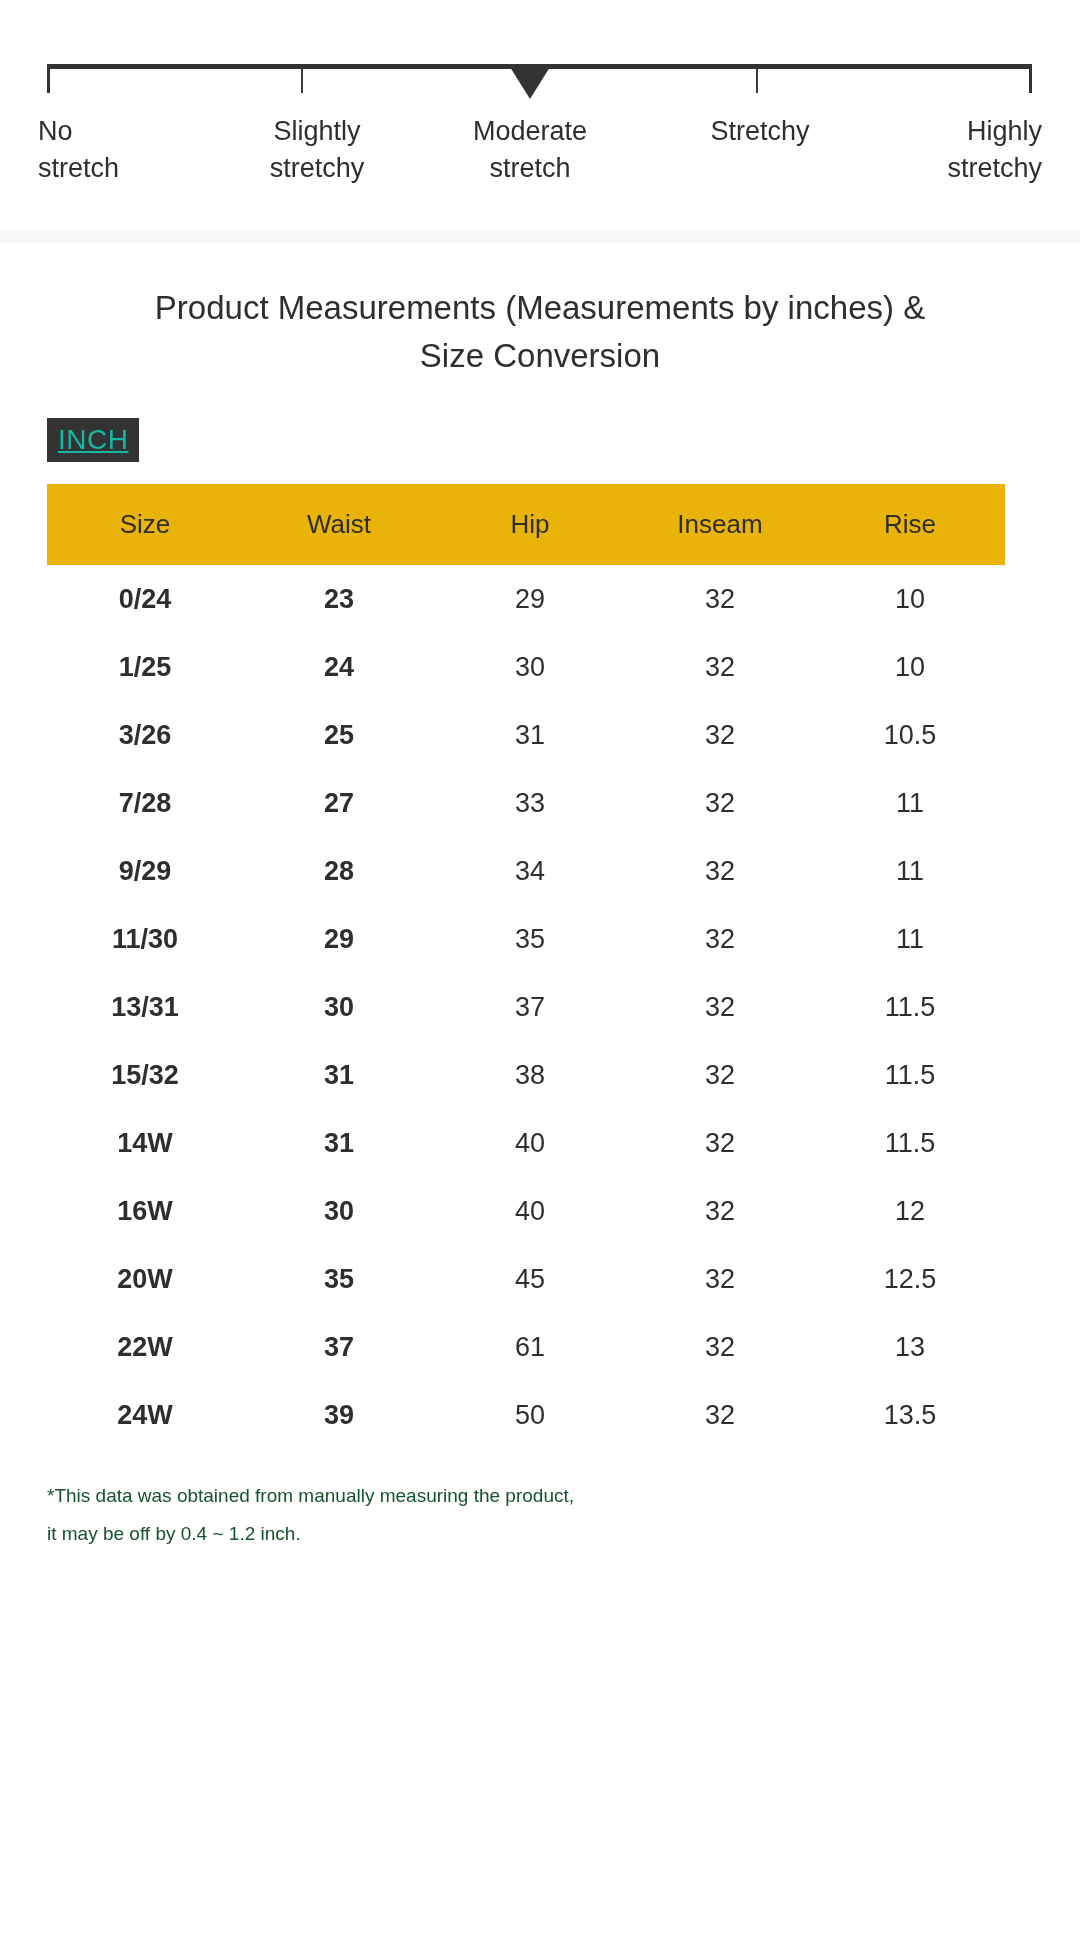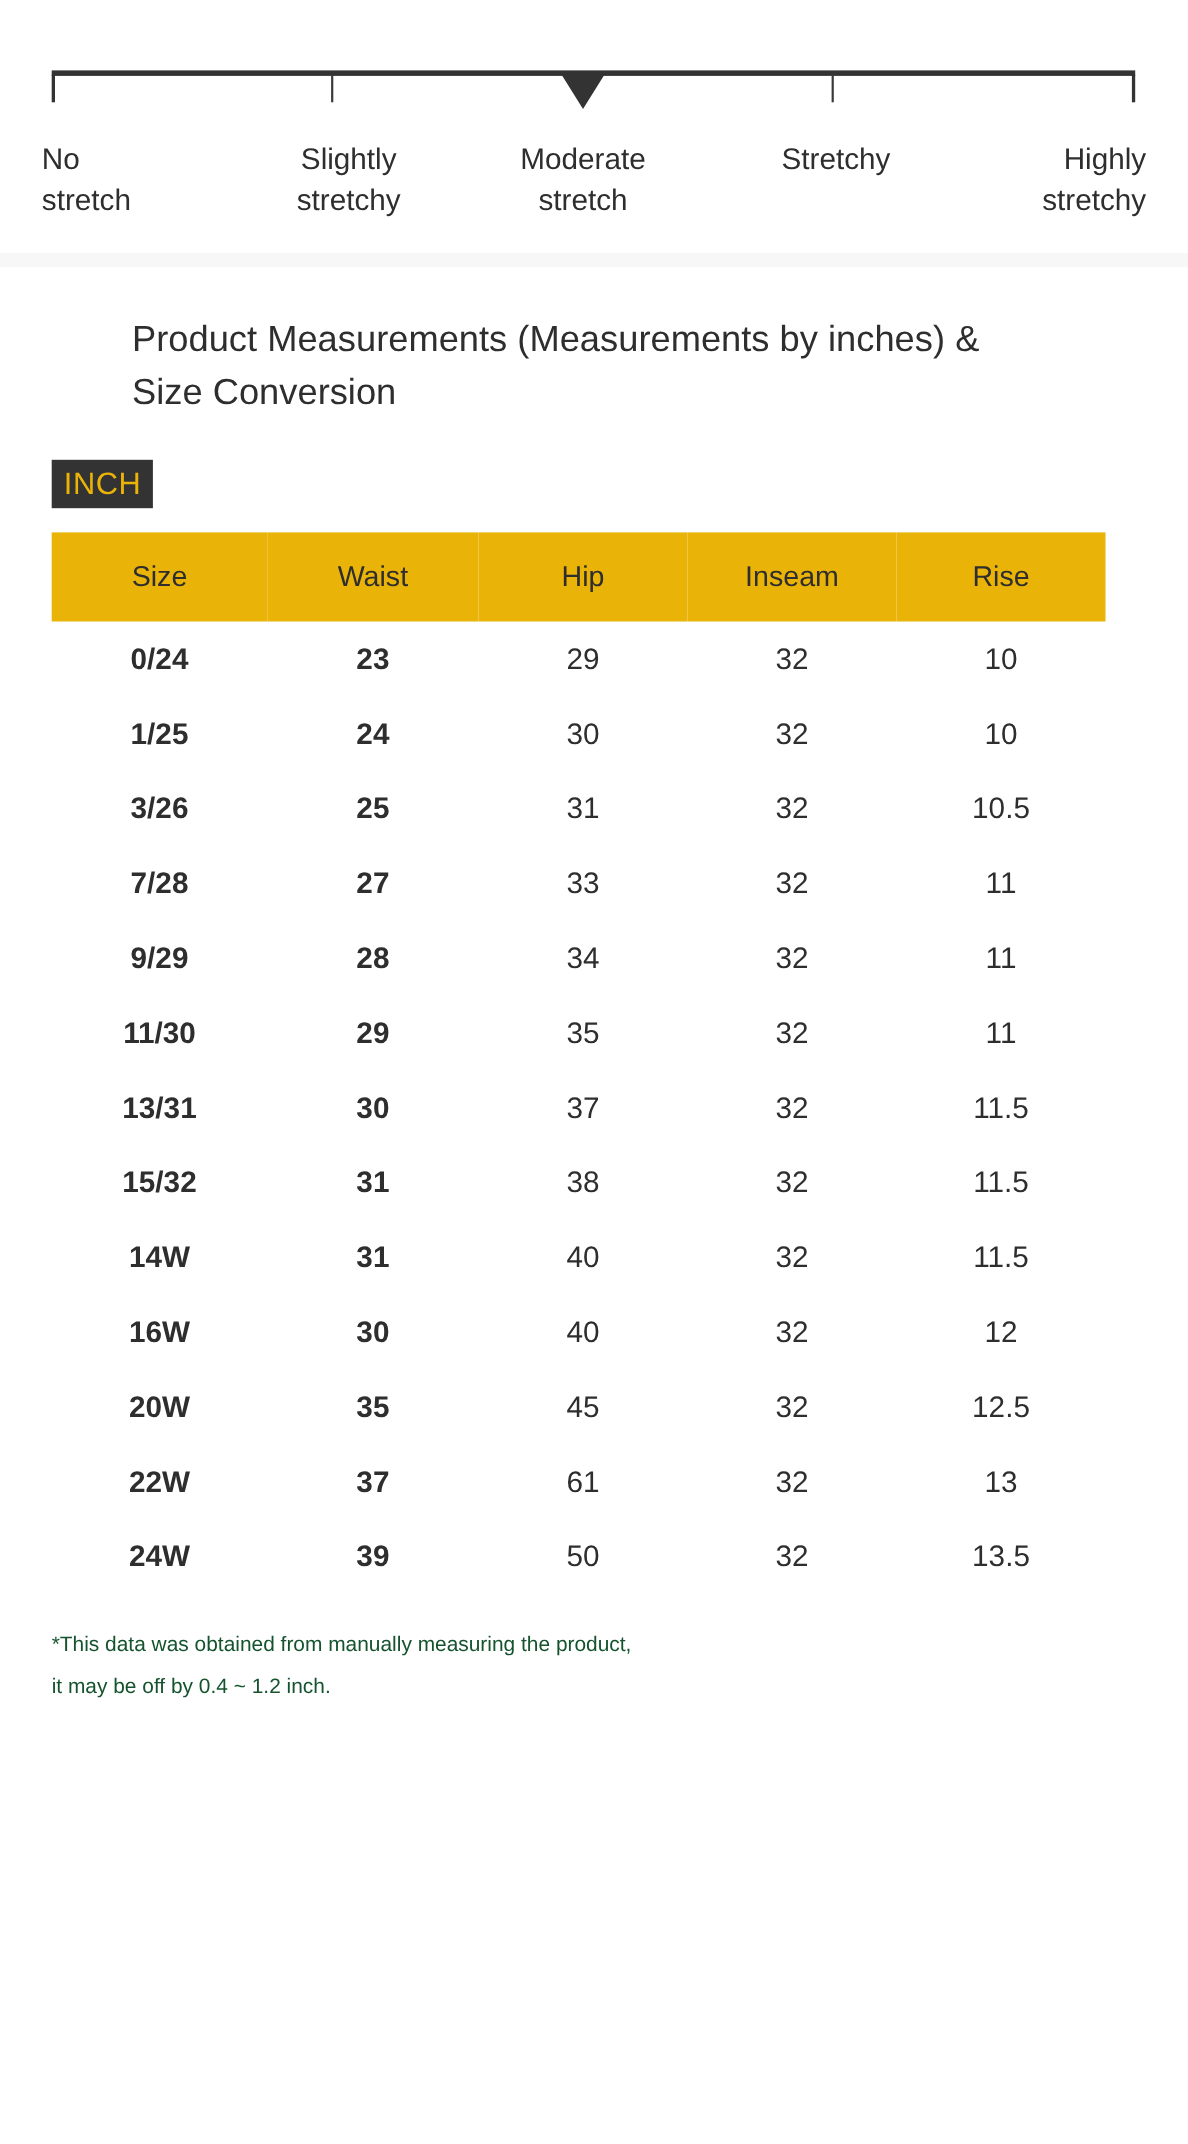--- a/index.html
+++ b/index.html
@@ -56,21 +56,21 @@
     width: 0;
     height: 0;
     border-left: 20px solid transparent;
     border-right: 20px solid transparent;
     border-top: 32px solid #333333;
     margin-left: -20px;
   }
   .scale-labels {
     position: absolute;
     left: 30px;
-    top: 127px;
+    top: 113px;
     width: 1020px;
     height: 80px;
   }
   .scale-label {
     position: absolute;
     font-size: 27px;
     line-height: 37px;
     color: #2e2e2e;
     white-space: pre-line;
   }
@@ -89,36 +89,37 @@
     background: #f7f7f7;
   }
 
   
   .chart-title {
     margin: 0;
     padding: 46px 120px 0 120px;
     font-size: 33px;
     line-height: 48px;
     font-weight: 400;
-    text-align: left;
+    text-align: center;
     color: #2e2e2e;
   }
 
   
   .unit-badge-row {
     padding: 38px 0 0 47px;
   }
   .unit-badge {
     display: inline-block;
     background: #333333;
-    color: #eab308;
+    color: #14b8a6;
     font-size: 28px;
     line-height: 44px;
     padding: 0 11px;
     letter-spacing: 0.5px;
+    text-decoration: underline;
   }
 
   
   .size-table-wrap {
     padding: 22px 47px 0 47px;
   }
   table.size-table {
     width: 958px;
     border-collapse: collapse;
     table-layout: fixed;

